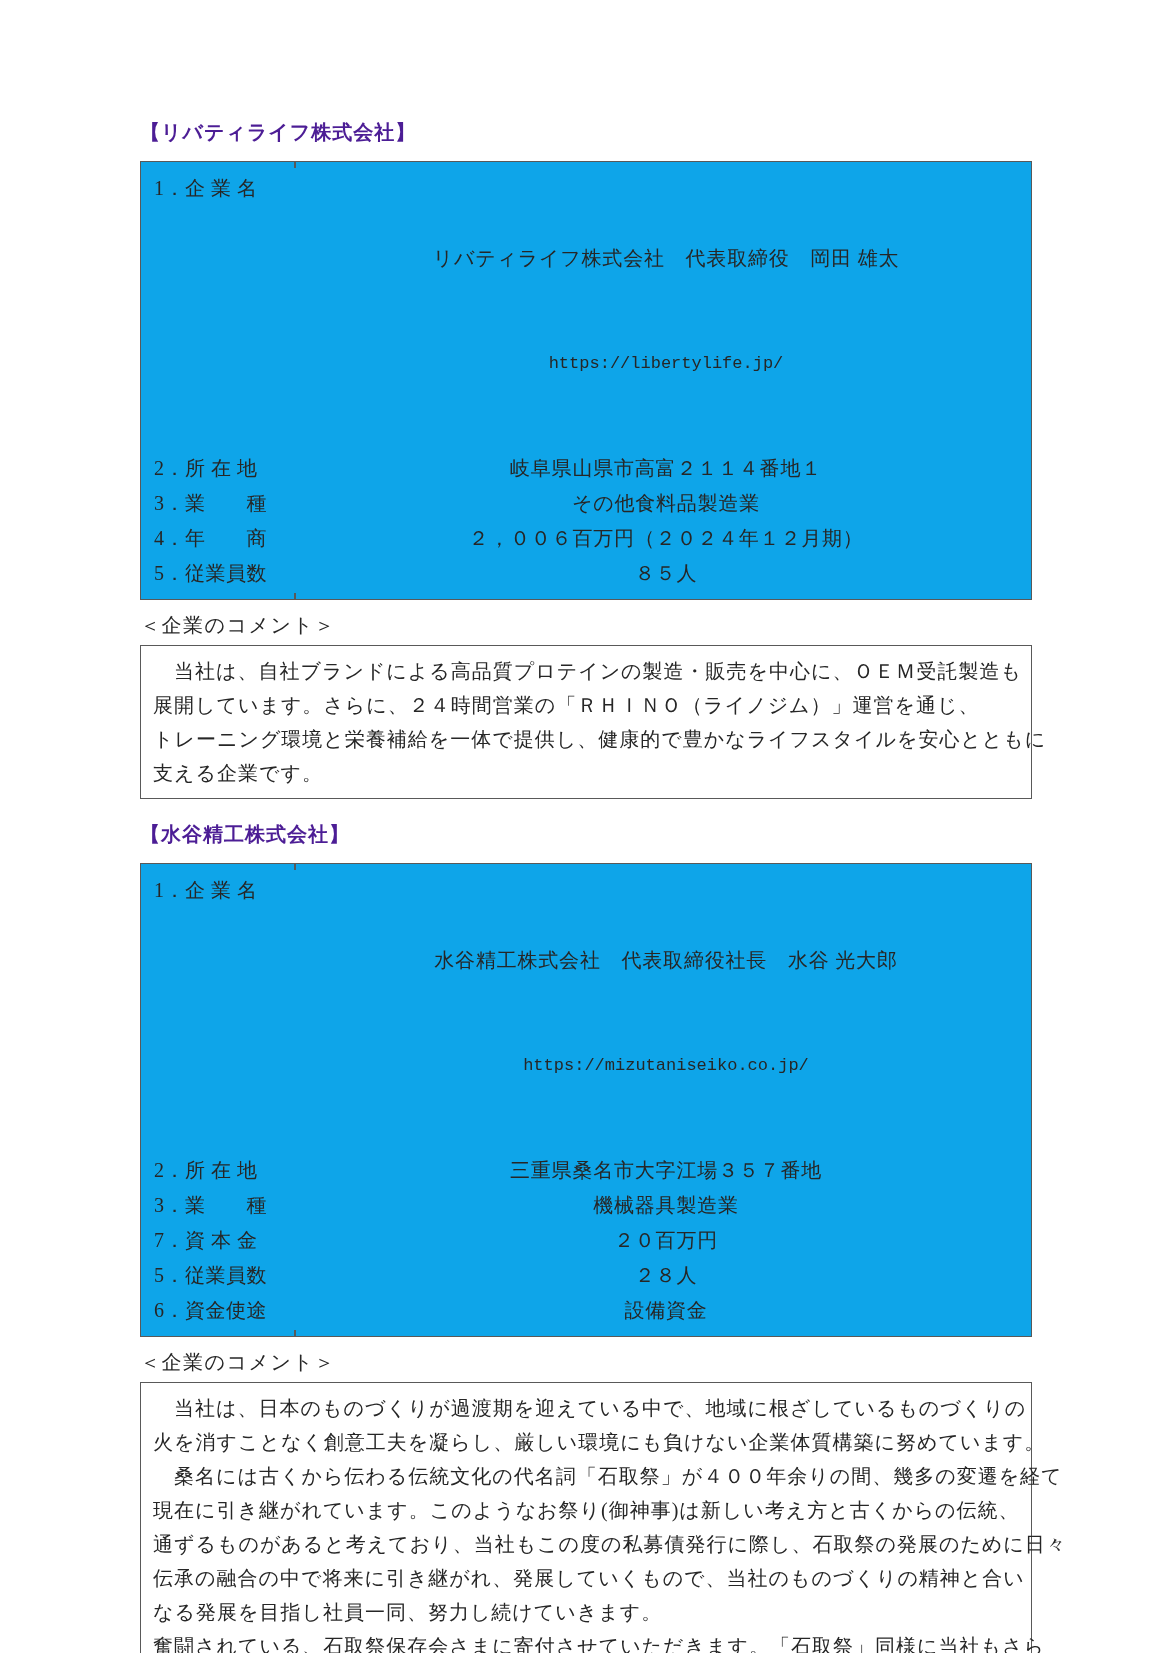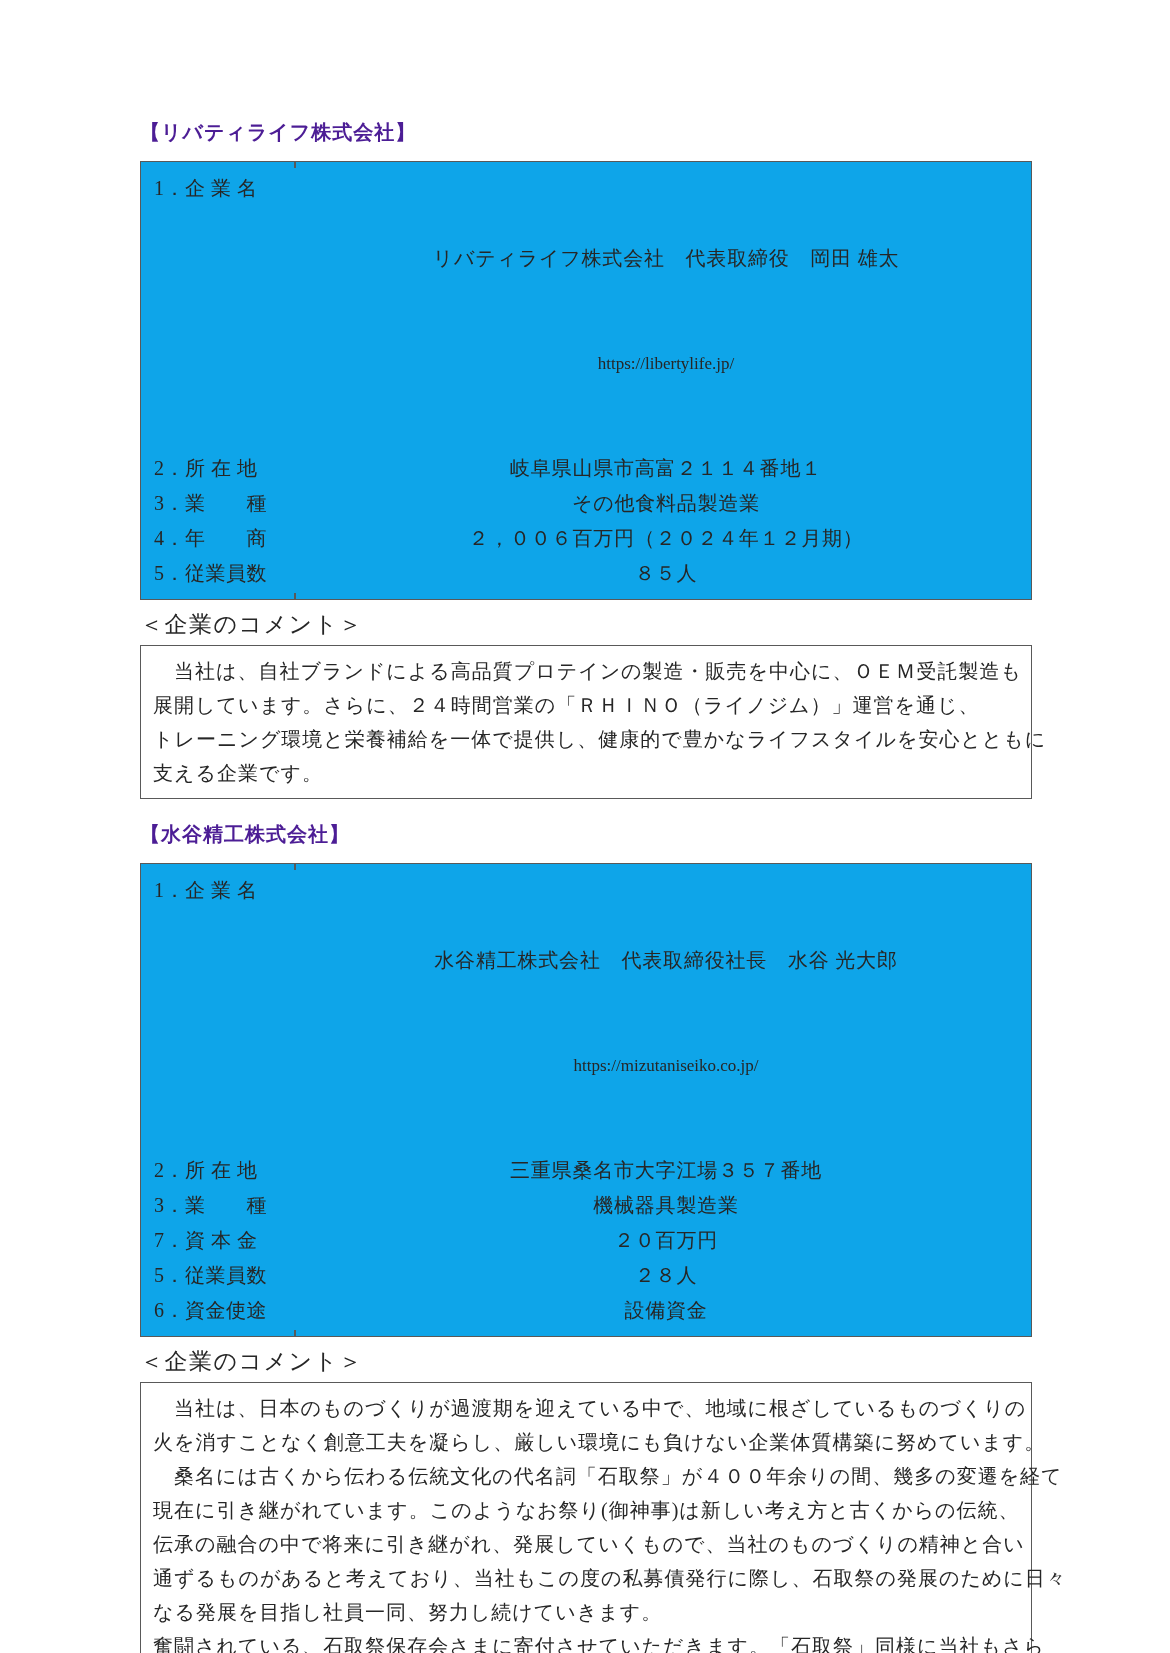--- a/index.html
+++ b/index.html
@@ -52,38 +52,38 @@
     white-space: pre;
     letter-spacing: 0.5px;
   }
   .tvalue {
     flex: 1;
     white-space: pre;
     letter-spacing: 0.8px;
     text-align: center;
   }
   .url-line {
-    font-family: Liberation Serif, serif;
+    font-family: Liberation Mono, monospace;
     font-size: 17px;
     letter-spacing: 0;
     line-height: 35px;
     white-space: pre;
   }
   .tick {
     position: absolute;
     left: 153px;
     width: 2px;
     height: 6px;
     background: #595959;
   }
   .tick-top { top: 0; }
   .tick-bottom { bottom: 0; }
   .comment-heading {
     margin-top: 13px;
-    font-size: 23px;
+    font-size: 20px;
     line-height: 24px;
     letter-spacing: 1.5px;
     white-space: pre;
   }
   .comment-box {
     margin-top: 8px;
     border: 1.5px solid #595959;
     padding: 8px 12px;
     font-size: 20px;
     background: #ffffff;
@@ -177,20 +177,20 @@
       </div>
     </div>
 
     <div class="comment-heading">＜企業のコメント＞</div>
 
     <div class="comment-box">
       <div class="cline">　当社は、日本のものづくりが過渡期を迎えている中で、地域に根ざしているものづくりの</div>
       <div class="cline">火を消すことなく創意工夫を凝らし、厳しい環境にも負けない企業体質構築に努めています。</div>
       <div class="cline">　桑名には古くから伝わる伝統文化の代名詞「石取祭」が４００年余りの間、幾多の変遷を経て</div>
       <div class="cline">現在に引き継がれています。このようなお祭り(御神事)は新しい考え方と古くからの伝統、</div>
+      <div class="cline">通ずるものがあると考えており、当社もこの度の私募債発行に際し、石取祭の発展のために日々</div>
       <div class="cline">伝承の融合の中で将来に引き継がれ、発展していくもので、当社のものづくりの精神と合い</div>
-      <div class="cline">通ずるものがあると考えており、当社もこの度の私募債発行に際し、石取祭の発展のために日々</div>
       <div class="cline">なる発展を目指し社員一同、努力し続けていきます。</div>
       <div class="cline">奮闘されている、石取祭保存会さまに寄付させていただきます。「石取祭」同様に当社もさら</div>
     </div>
   </section>
 
 </div>
 
 </body></html>

